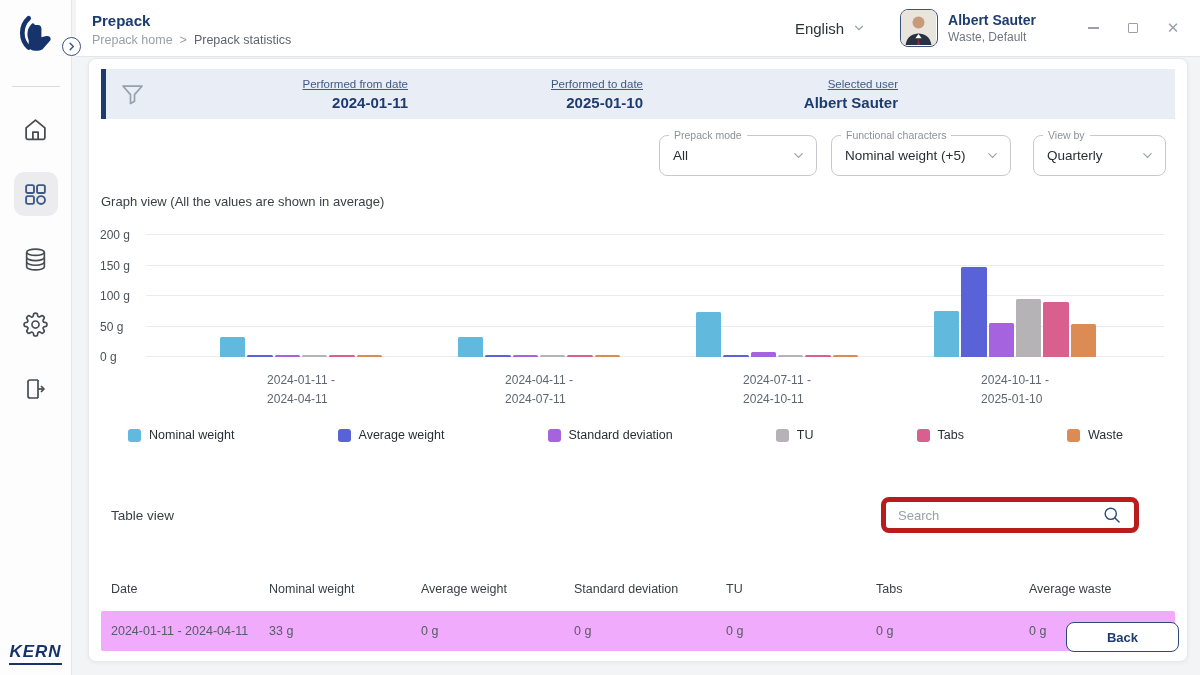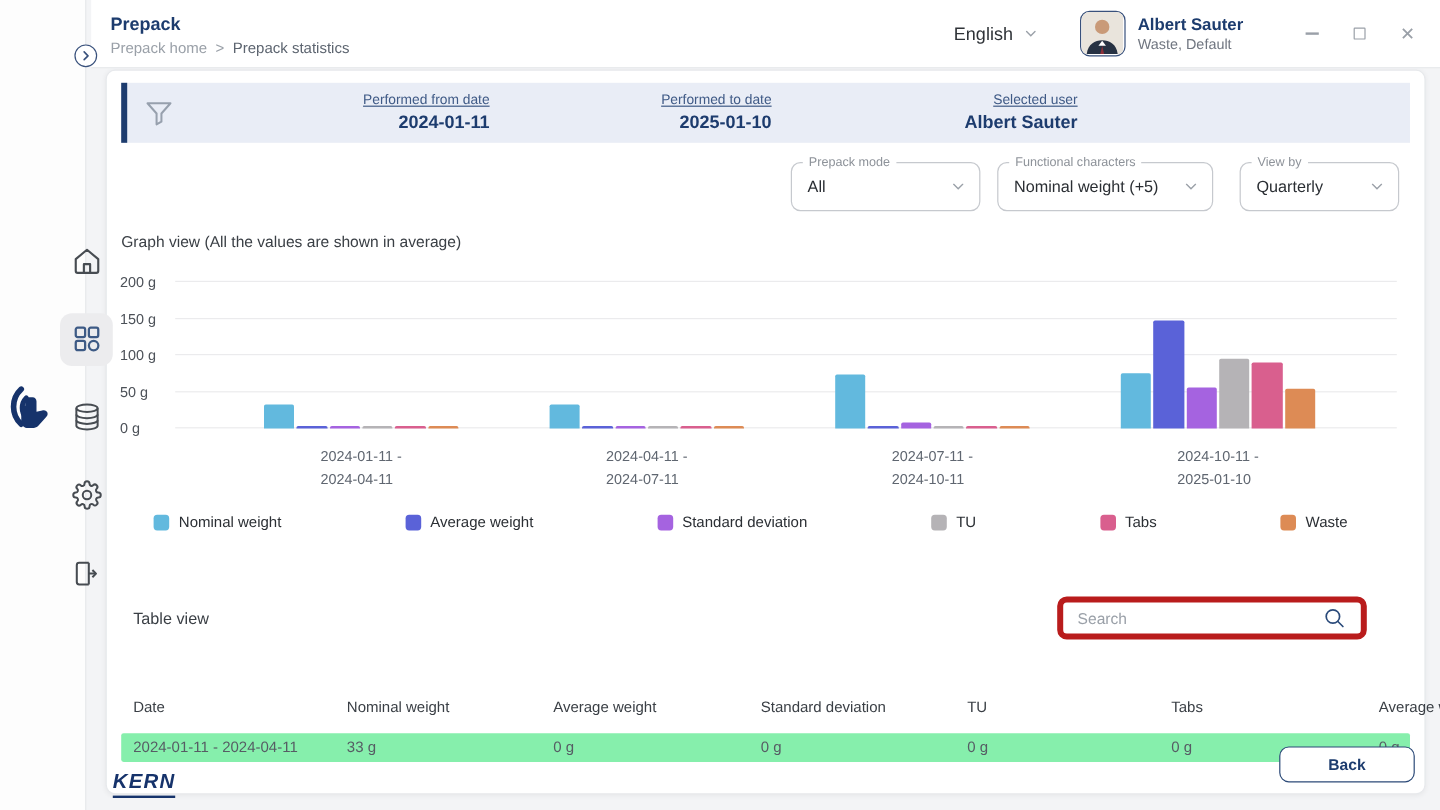--- a/index.html
+++ b/index.html
@@ -7,21 +7,21 @@
   body {
     font-family: "Liberation Sans", sans-serif;
     background: #f3f4f6;
     position: relative;
     overflow: hidden;
     color: #2f3338;
   }
   
   .sidebar { position:absolute; left:0; top:0; width:72px; height:675px;
     background:#fdfdfd; border-right:1px solid #e4e6e9; z-index:2;
-    display:flex; align-items:center; }
+    display:flex; flex-direction:column; align-items:center; }
   .app-logo { margin-top:8px; width:56px; height:56px; display:flex; align-items:center; justify-content:center; }
   .logo-divider { width:48px; height:1px; background:#d9dadd; margin-top:22px; }
   .nav { display:flex; flex-direction:column; gap:21px; margin-top:20px; align-items:center; }
   .nav-btn { width:44px; height:44px; border:none; background:transparent; display:flex;
     align-items:center; justify-content:center; cursor:pointer; border-radius:10px; }
   .nav-btn.active { background:#ececee; }
   .brand { margin-top:auto; margin-bottom:10px; font-weight:bold; font-style:italic;
     font-size:17px; letter-spacing:1px; color:#16336b; border-bottom:2.5px solid #16336b; padding-bottom:1px; }
   
   .expand-btn { position:absolute; left:62px; top:37px; width:19px; height:19px; border-radius:50%;
@@ -81,23 +81,23 @@
   .swatch { width:13px; height:13px; border-radius:3px; }
   
   .table-head-row { display:flex; align-items:center; margin:55px 48px 0 22px; }
   .table-title { font-size:13.5px; color:#3a3f45; }
   .searchbox { margin-left:auto; width:258px; height:36px; border:5px solid #b91c1c; border-radius:8px;
     display:flex; align-items:center; padding:0 12px; background:#fff; }
   .searchbox input { border:none; outline:none; flex:1; font-size:13px; color:#2f3338;
     font-family:"Liberation Sans",sans-serif; background:transparent; }
   .searchbox input::placeholder { color:#9aa0a8; }
   .dtable { margin:44px 12px 0 12px; }
-  .trow { display:grid; grid-template-columns:158px 152px 153px 152px 150px 153px 1fr; align-items:center;gap:20px; }
+  .trow { display:grid; grid-template-columns:158px 152px 153px 152px 150px 153px 1fr; align-items:center; }
   .trow.head { height:24px; }
-  .trow.body { height:24px; background:#86efac; margin-top:10px; border-radius:2px; }
+  .trow.body { height:40px; background:#f0abfc; margin-top:10px; border-radius:2px; }
   .tcell { padding-left:10px; font-size:12.5px; color:#3a3f45; white-space:nowrap; }
   .trow.body .tcell { color:#565c64; }
   .back-btn { position:absolute; right:8px; bottom:9px; width:113px; height:30px; background:#fff;
     border:1.5px solid #2c4a78; border-radius:8px; font-size:13px; font-weight:bold; color:#1d3c6e;
     cursor:pointer; font-family:"Liberation Sans",sans-serif; }
   svg { display:block; }
 </style>
 </head>
 <body>
 

